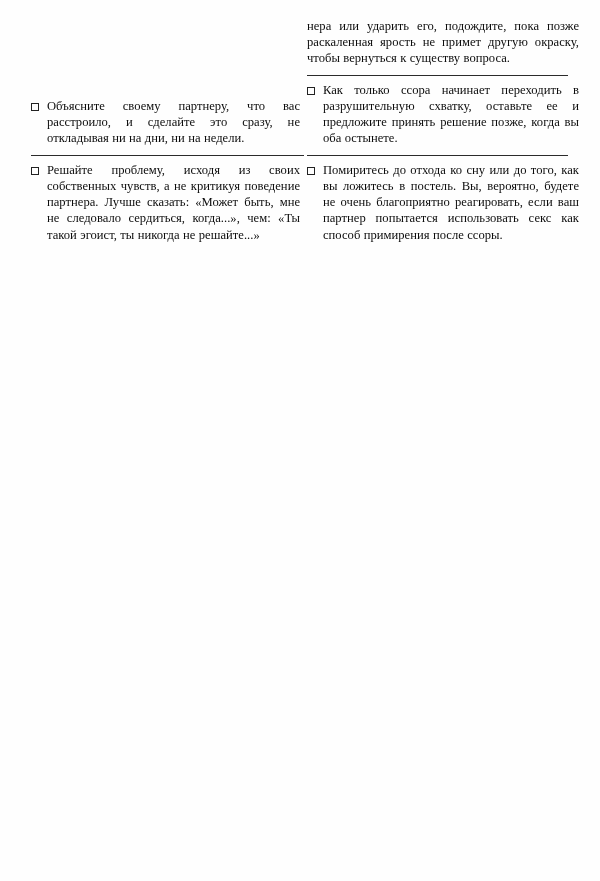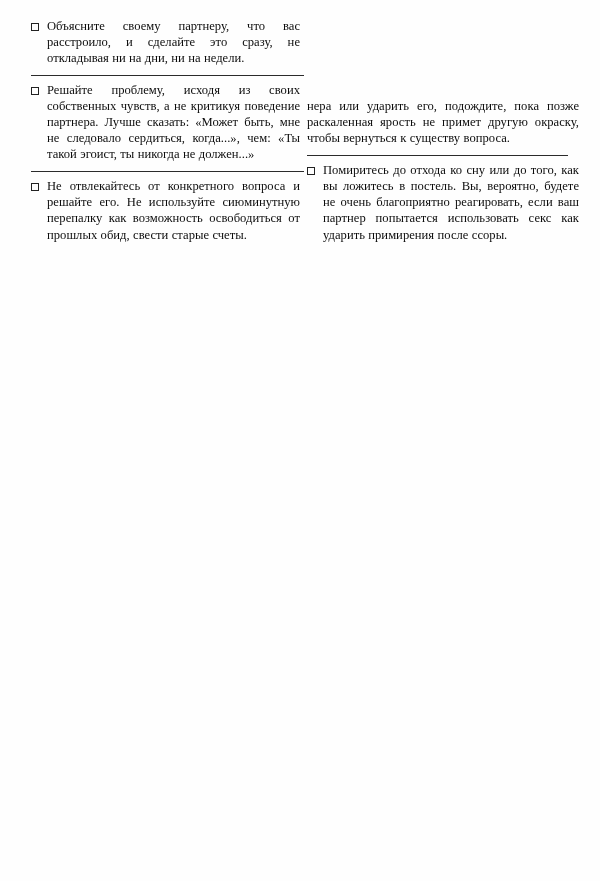--- a/index.html
+++ b/index.html
@@ -116,49 +116,49 @@
         <div class="item-body">
           <span class="checkbox-icon"></span>
           <span class="item-text">Объясните своему партнеру, что вас расстроило, и сделайте это сразу, не откладывая ни на дни, ни на недели.</span>
         </div>
       </div>
 
       <div class="item">
         <hr class="item-rule">
         <div class="item-body">
           <span class="checkbox-icon"></span>
-          <span class="item-text">Решайте проблему, исходя из своих собственных чувств, а не критикуя поведение партнера. Лучше сказать: «Может быть, мне не следовало сердиться, когда...», чем: «Ты такой эгоист, ты никогда не должен...»</span>
+          <span class="item-text">Решайте проблему, исходя из своих собственных чувств, а не критикуя поведение партнера. Лучше сказать: «Может быть, мне не следовало сердиться, когда...», чем: «Ты такой эгоист, ты никогда не решайте...»</span>
         </div>
       </div>
 
-      <div class="item">
-        <hr class="item-rule">
-        <div class="item-body">
-          <span class="checkbox-icon"></span>
-          <span class="item-text">Не отвлекайтесь от конкретного вопроса и решайте его. Не используйте сиюминутную перепалку как возможность освободиться от прошлых обид, свести старые счеты.</span>
-        </div>
-      </div>
 
 
     </div>
 
     <div class="column column-right">
 
       <div class="item">
         <div class="item-body continuation">
           <span class="cont-text">нера или ударить его, подождите, пока позже раскаленная ярость не примет другую окраску, чтобы вернуться к существу вопроса.</span>
         </div>
       </div>
 
 
+      <div class="item">
+        <hr class="item-rule">
+        <div class="item-body">
+          <span class="checkbox-icon"></span>
+          <span class="item-text">Как только ссора начинает переходить в разрушительную схватку, оставьте ее и предложите принять решение позже, когда вы оба остынете.</span>
+        </div>
+      </div>
 
       <div class="item">
         <hr class="item-rule">
         <div class="item-body">
           <span class="checkbox-icon"></span>
-          <span class="item-text">Помиритесь до отхода ко сну или до того, как вы ложитесь в постель. Вы, вероятно, будете не очень благоприятно реагировать, если ваш партнер попытается использовать секс как ударить примирения после ссоры.</span>
+          <span class="item-text">Помиритесь до отхода ко сну или до того, как вы ложитесь в постель. Вы, вероятно, будете не очень благоприятно реагировать, если ваш партнер попытается использовать секс как способ примирения после ссоры.</span>
         </div>
       </div>
 
     </div>
 
   </div>
 </div>
 
 </body></html>

